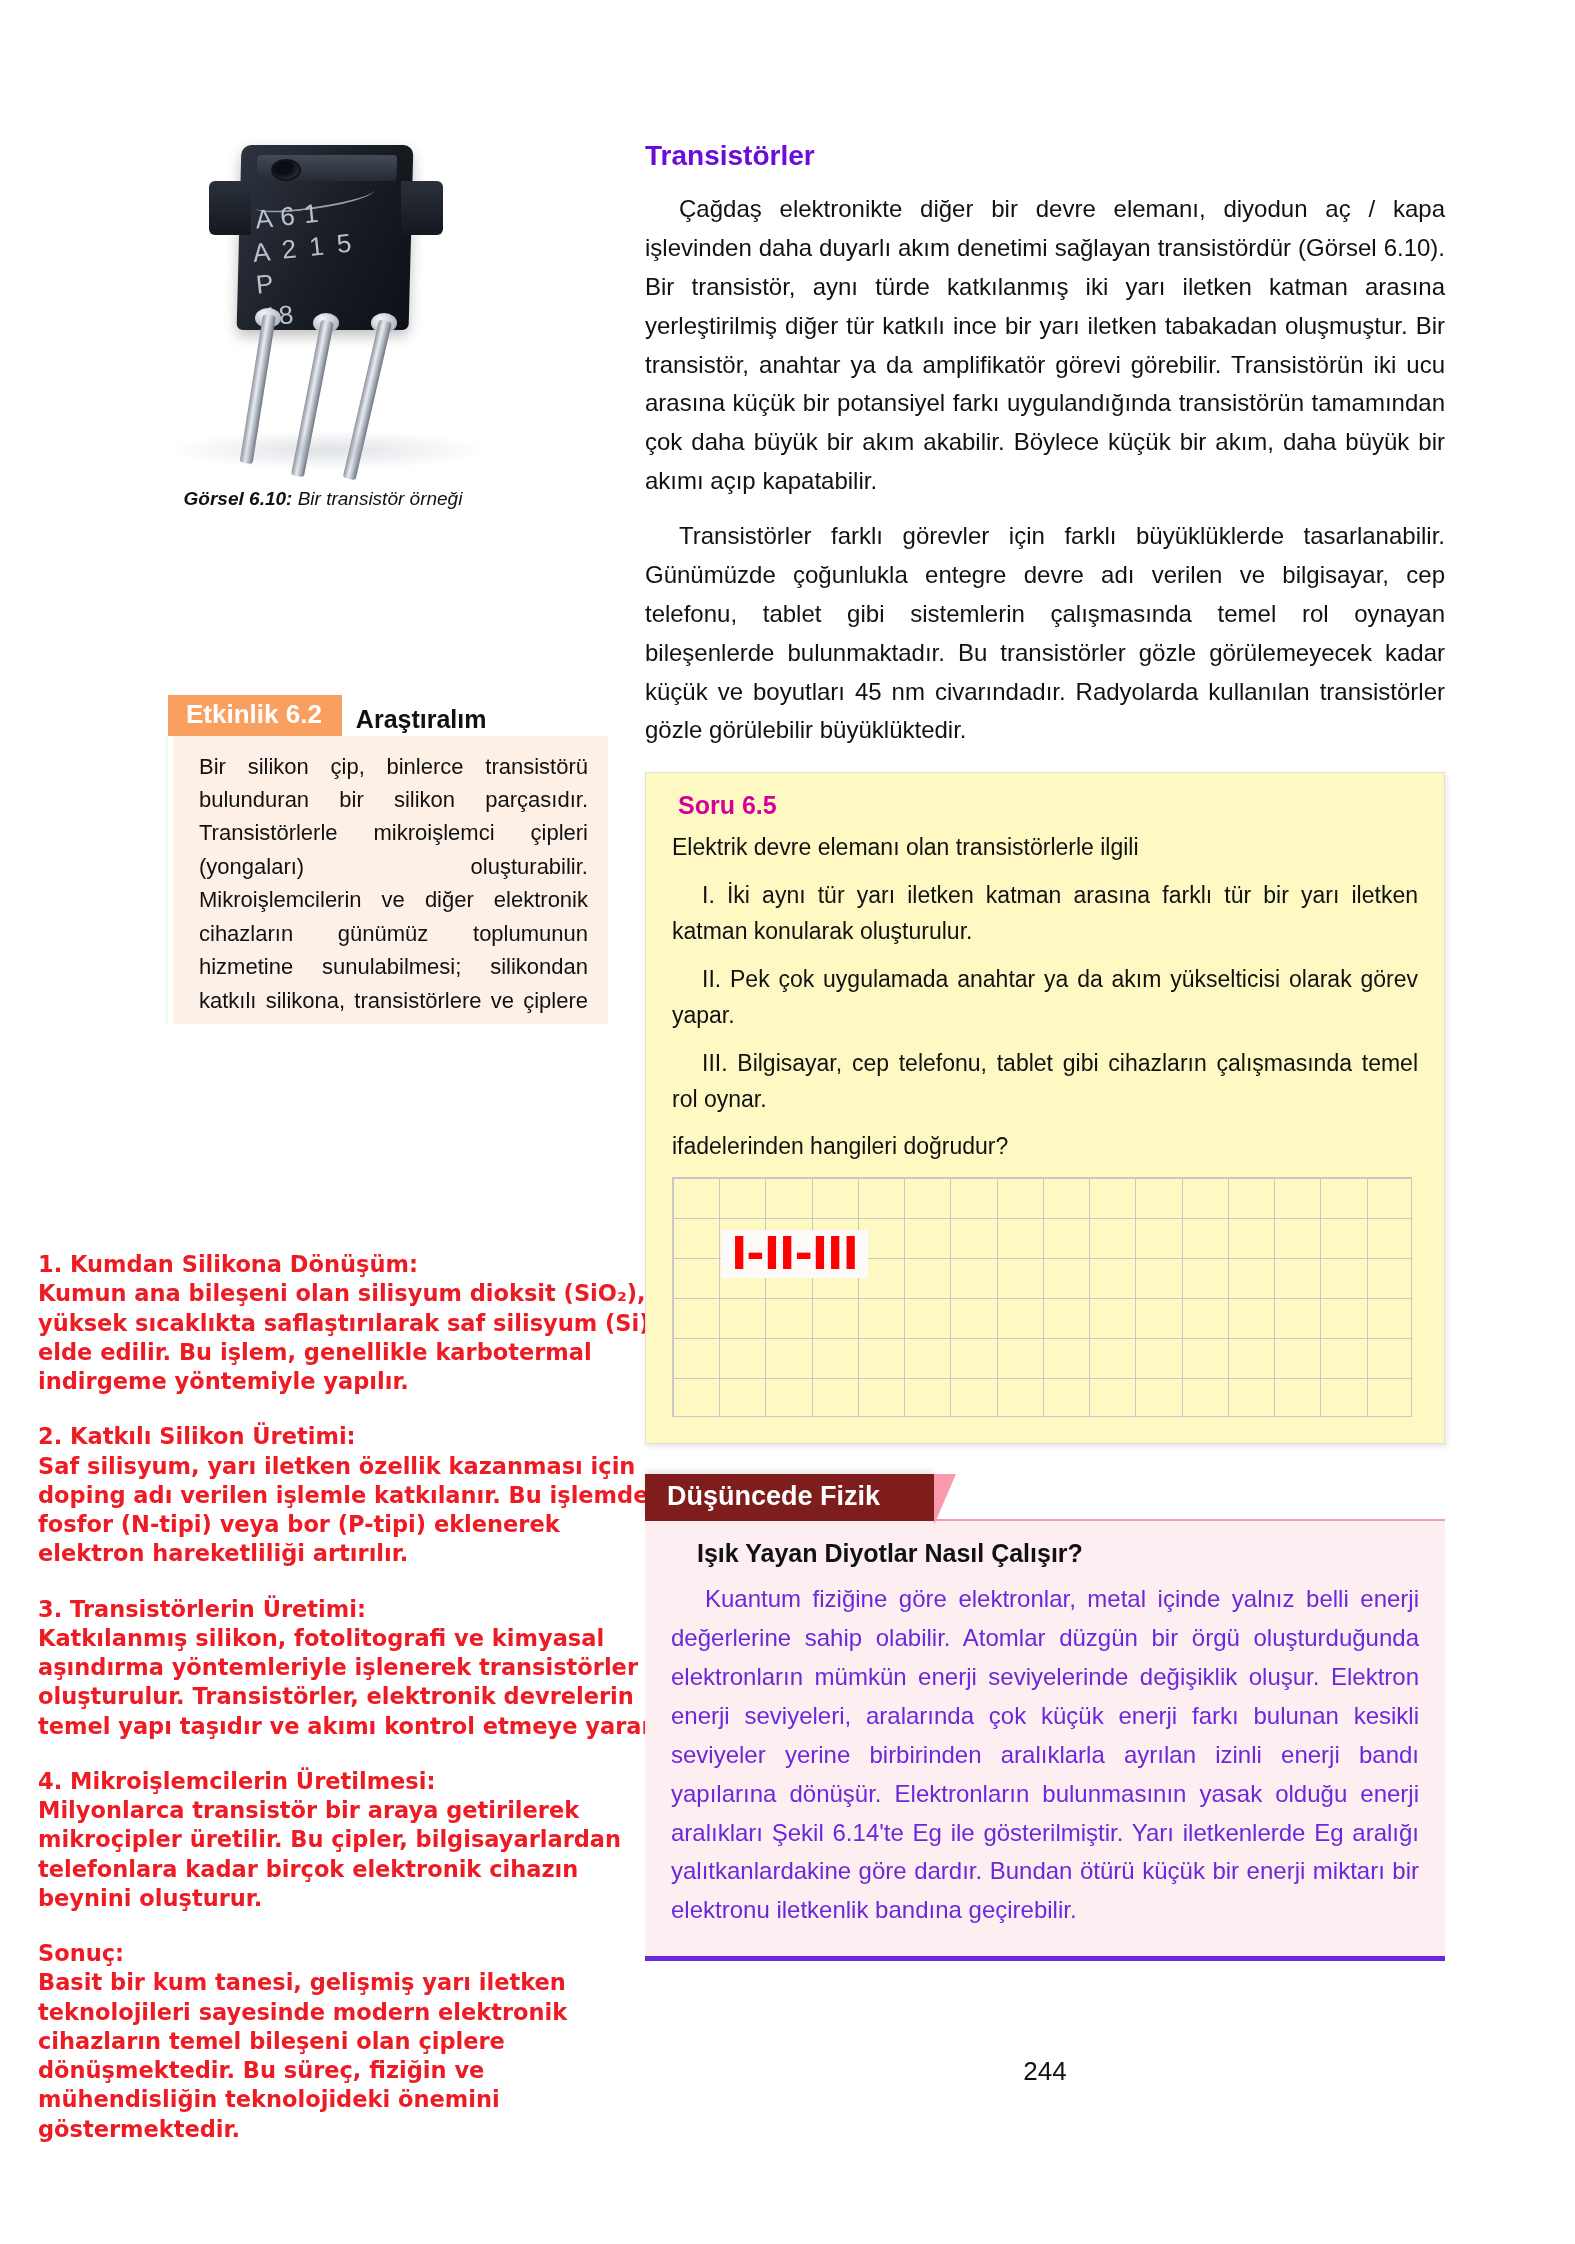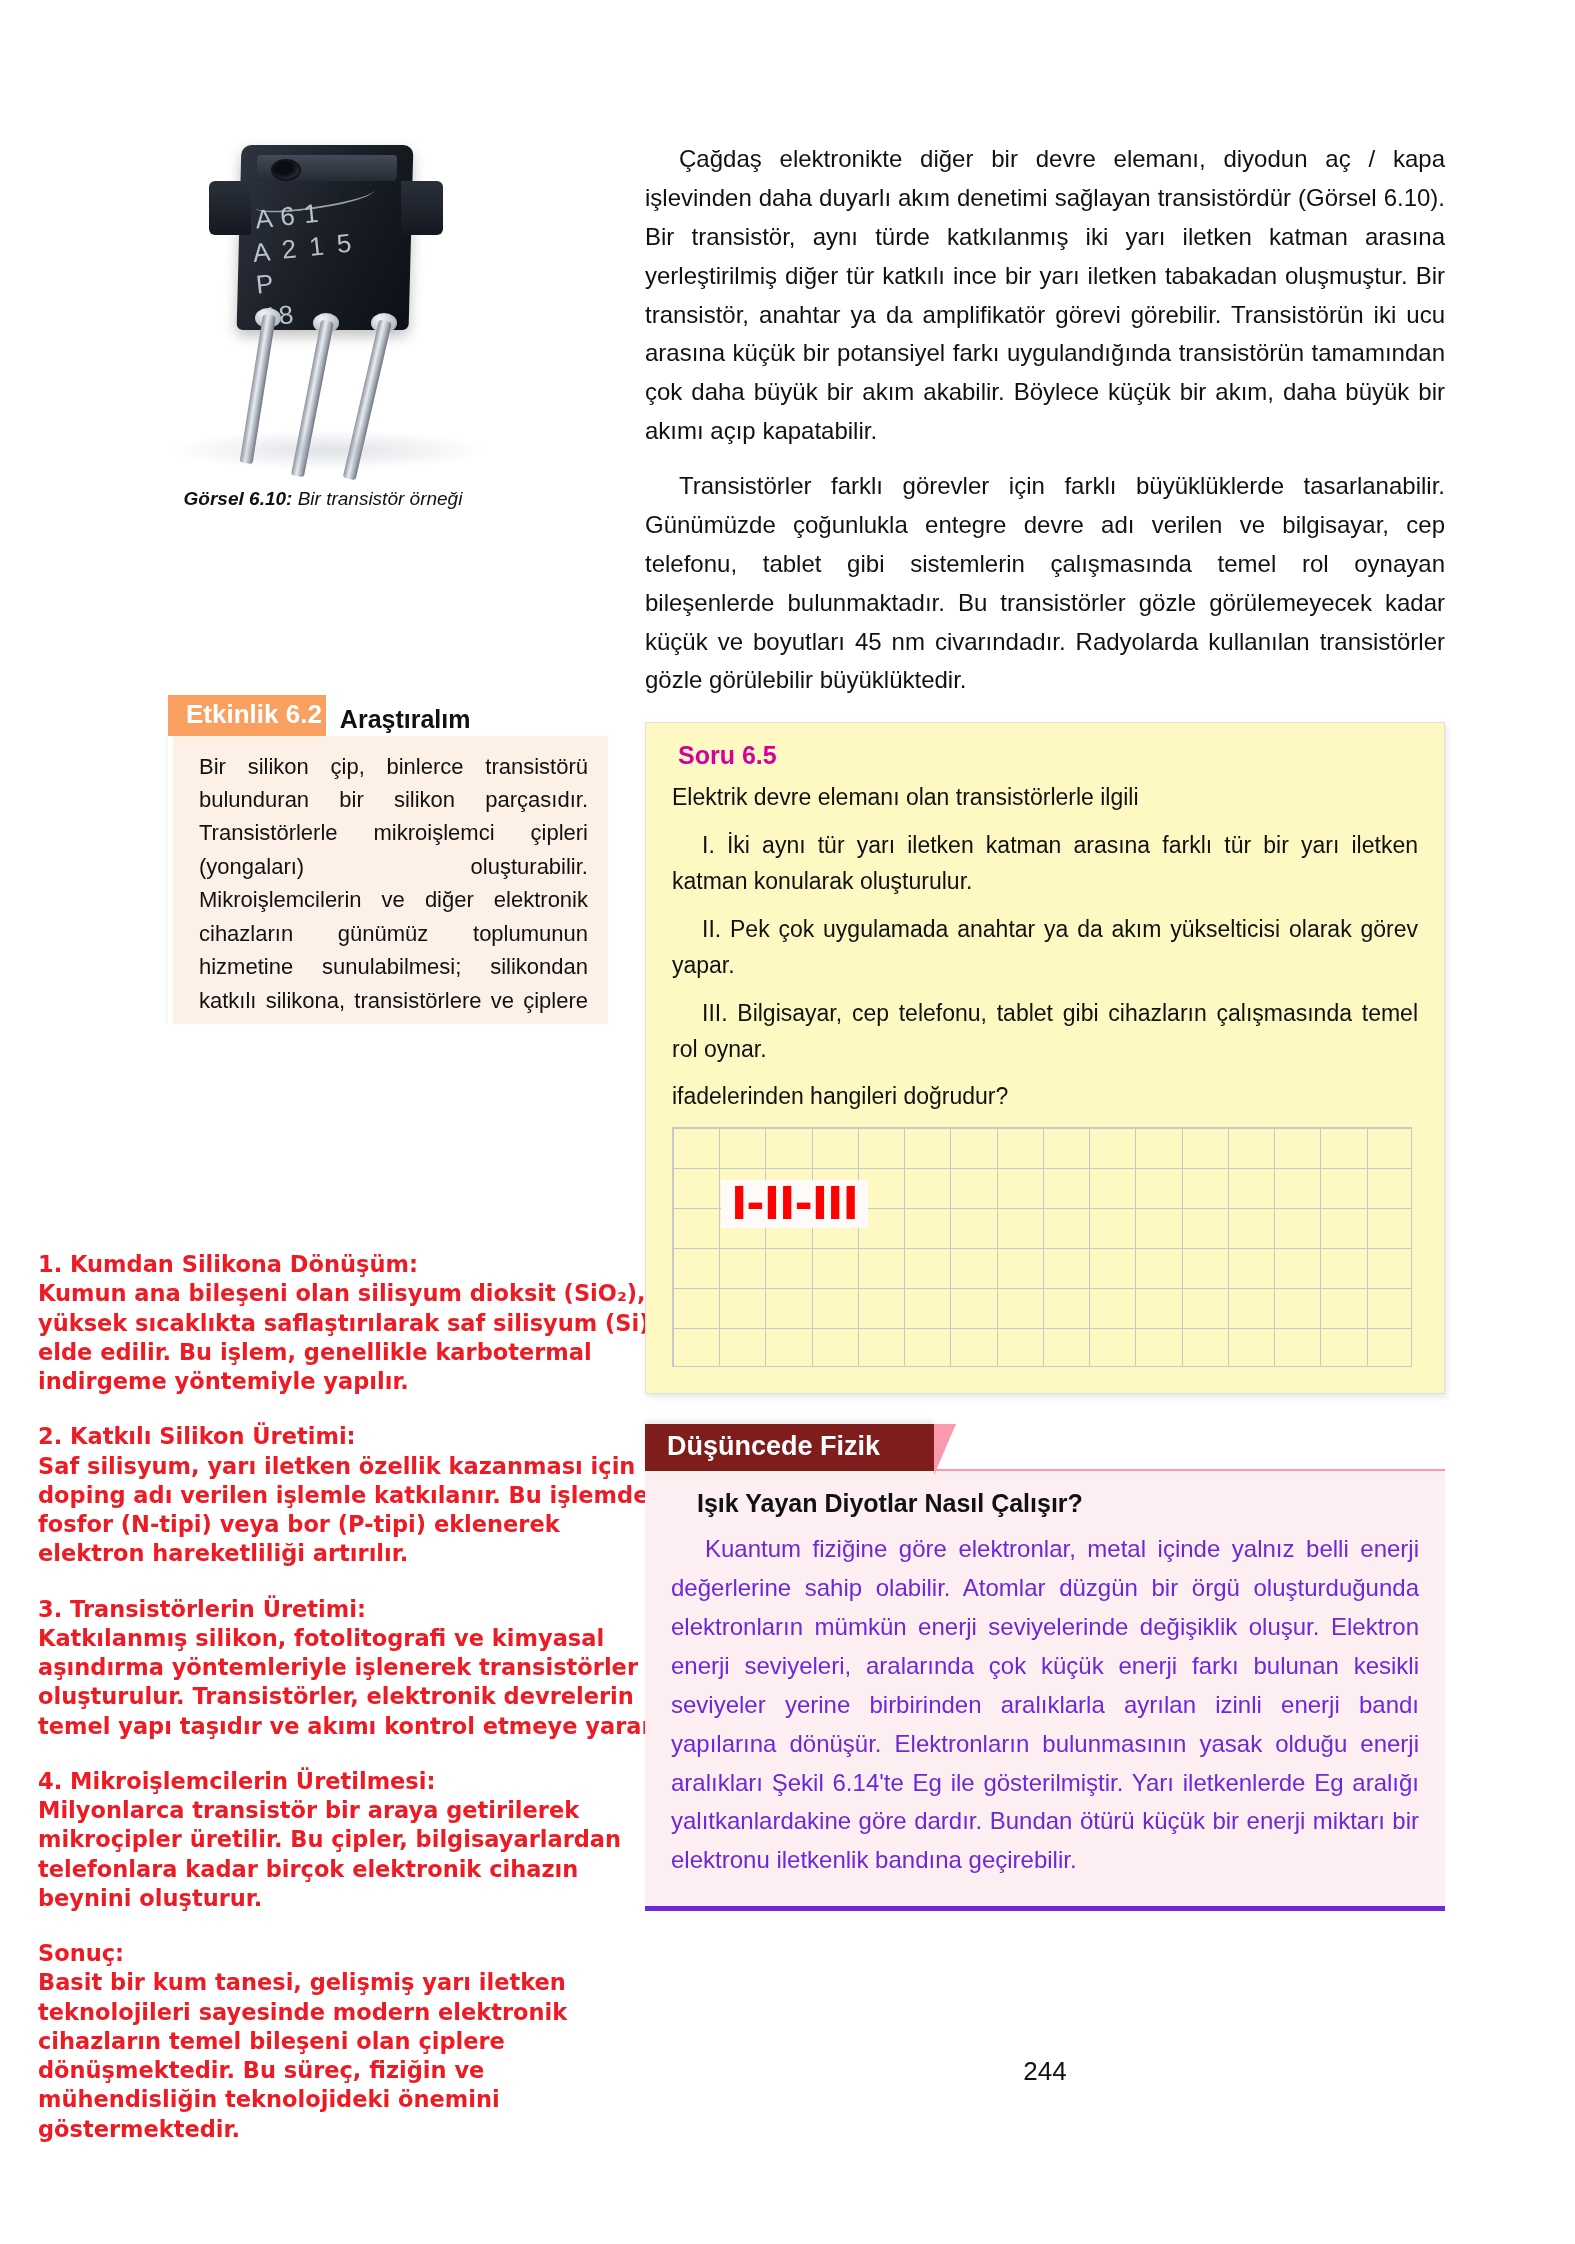--- a/index.html
+++ b/index.html
@@ -152,21 +152,21 @@
   .etkinlik-head {
     display: flex;
     align-items: flex-end;
     gap: 14px;
   }
   .etkinlik-badge {
     background: #f9a061;
     color: #ffffff;
     font-size: 26px;
     font-weight: bold;
-    padding: 5px 4px 7px 18px;
+    padding: 5px 20px 7px 18px;
     line-height: 1.1;
   }
   .etkinlik-sub {
     font-size: 25px;
     font-weight: bold;
     color: #111;
     padding-bottom: 2px;
   }
   .etkinlik-body {
     background: #fdf1e7;
@@ -375,20 +375,21 @@
       <p>1. Kumdan Silikona Dönüşüm:<br>Kumun ana bileşeni olan silisyum dioksit (SiO₂), yüksek sıcaklıkta saflaştırılarak saf silisyum (Si) elde edilir. Bu işlem, genellikle karbotermal indirgeme yöntemiyle yapılır.</p>
       <p>2. Katkılı Silikon Üretimi:<br>Saf silisyum, yarı iletken özellik kazanması için doping adı verilen işlemle katkılanır. Bu işlemde fosfor (N-tipi) veya bor (P-tipi) eklenerek elektron hareketliliği artırılır.</p>
       <p>3. Transistörlerin Üretimi:<br>Katkılanmış silikon, fotolitografi ve kimyasal aşındırma yöntemleriyle işlenerek transistörler oluşturulur. Transistörler, elektronik devrelerin temel yapı taşıdır ve akımı kontrol etmeye yarar.</p>
       <p>4. Mikroişlemcilerin Üretilmesi:<br>Milyonlarca transistör bir araya getirilerek mikroçipler üretilir. Bu çipler, bilgisayarlardan telefonlara kadar birçok elektronik cihazın beynini oluşturur.</p>
       <p>Sonuç:<br>Basit bir kum tanesi, gelişmiş yarı iletken teknolojileri sayesinde modern elektronik cihazların temel bileşeni olan çiplere dönüşmektedir. Bu süreç, fiziğin ve mühendisliğin teknolojideki önemini göstermektedir.</p>
     </div>
   </div>
 
   <div class="col-right">
 
+    <h2 class="section-title">Transistörler</h2>
 
     <p class="body-p">Çağdaş elektronikte diğer bir devre elemanı, diyodun aç / kapa işlevinden daha duyarlı akım denetimi sağlayan transistördür (Görsel 6.10). Bir transistör, aynı türde katkılanmış iki yarı iletken katman arasına yerleştirilmiş diğer tür katkılı ince bir yarı iletken tabakadan oluşmuştur. Bir transistör, anahtar ya da amplifikatör görevi görebilir. Transistörün iki ucu arasına küçük bir potansiyel farkı uygulandığında transistörün tamamından çok daha büyük bir akım akabilir. Böylece küçük bir akım, daha büyük bir akımı açıp kapatabilir.</p>
     <p class="body-p">Transistörler farklı görevler için farklı büyüklüklerde tasarlanabilir. Günümüzde çoğunlukla entegre devre adı verilen ve bilgisayar, cep telefonu, tablet gibi sistemlerin çalışmasında temel rol oynayan bileşenlerde bulunmaktadır. Bu transistörler gözle görülemeyecek kadar küçük ve boyutları 45 nm civarındadır. Radyolarda kullanılan transistörler gözle görülebilir büyüklüktedir.</p>
 
     <div class="soru-box">
       <div class="soru-title">Soru 6.5</div>
       <p class="soru-p">Elektrik devre elemanı olan transistörlerle ilgili</p>
       <p class="soru-p ind">I. İki aynı tür yarı iletken katman arasına farklı tür bir yarı iletken katman konularak oluşturulur.</p>
       <p class="soru-p ind">II. Pek çok uygulamada anahtar ya da akım yükselticisi olarak görev yapar.</p>
       <p class="soru-p ind">III. Bilgisayar, cep telefonu, tablet gibi cihazların çalışmasında temel rol oynar.</p>

